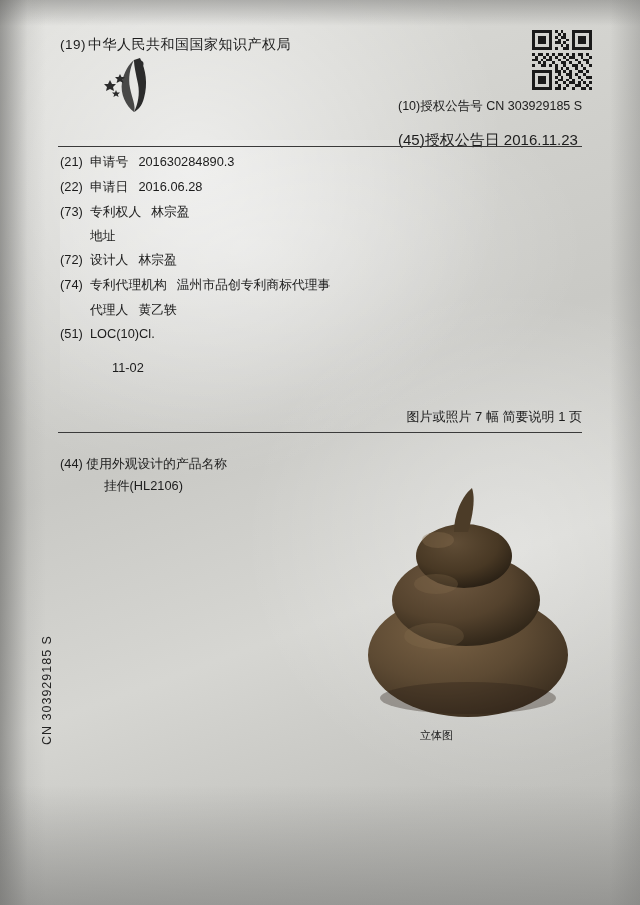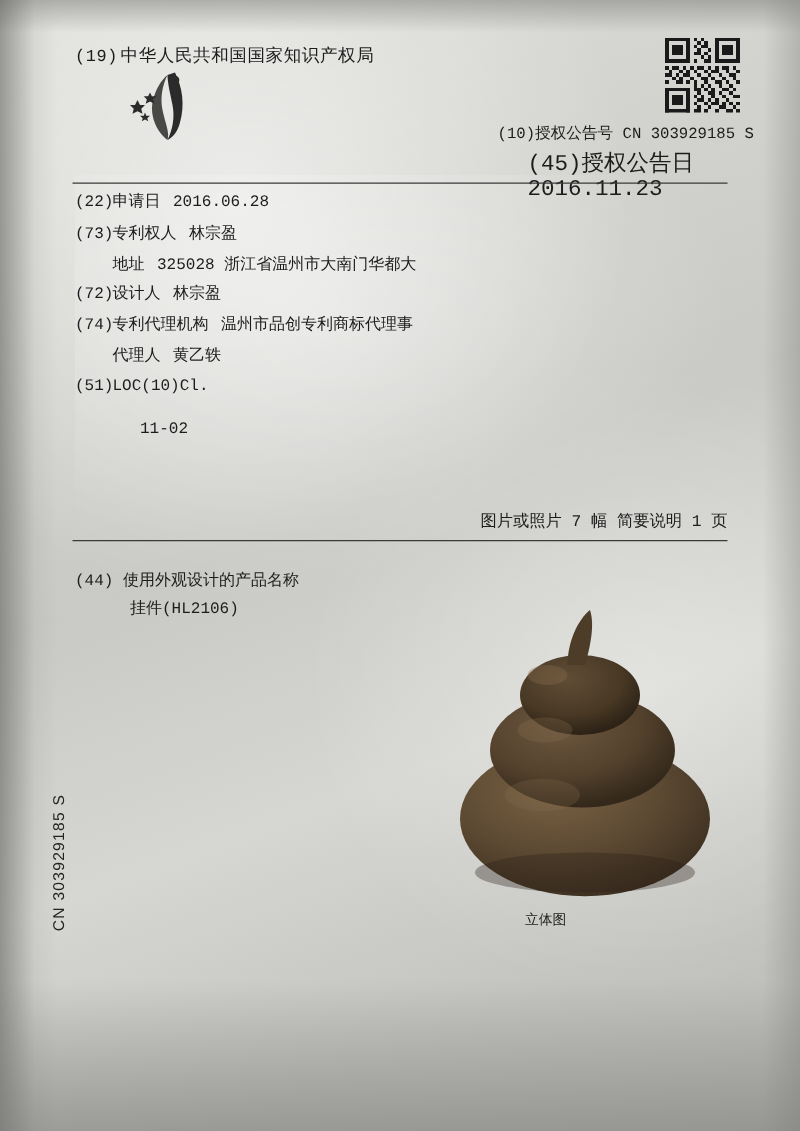--- a/index.html
+++ b/index.html
@@ -43,21 +43,21 @@
     position: absolute; right: 0; top: 0; width: 30px; height: 905px;
     background: linear-gradient(270deg, rgba(130,130,128,0.40), rgba(255,255,255,0));
     pointer-events: none;
   }
   .glare {
     position: absolute; left: 60px; top: 140px; width: 520px; height: 300px;
     background: radial-gradient(ellipse at 35% 35%, rgba(255,255,255,0.35), rgba(255,255,255,0) 72%);
     pointer-events: none;
   }
 
-  .doc-text { color: #1c1c1c; font-family: Liberation Mono, monospace; }
+  .doc-text { color: #1c1c1c; }
 
   
   .hdr-19 {
     position: absolute; left: 60px; top: 36px;
     font-size: 13.5px; letter-spacing: 0.5px;
   }
   .hdr-19 .num { font-size: 13.5px; }
   .hdr-19 .office { font-size: 14px; margin-left: 2px; }
 
   .emblem {
@@ -71,21 +71,21 @@
 
   .qr {
     position: absolute; right: 48px; top: 30px;
     width: 60px; height: 60px;
   }
 
   .pub-no {
     position: absolute; left: 398px; top: 98px; font-size: 12.5px;
   }
   .pub-date {
-    position: absolute; left: 398px; top: 118px; font-size: 18px; margin-left: 24px;
+    position: absolute; left: 398px; top: 131px; font-size: 15px;
   }
 
   .rule {
     position: absolute; left: 58px; width: 524px; height: 1px;
     background: #3a3a3a;
   }
   .rule.r1 { top: 146px; }
   .rule.r2 { top: 432px; }
 
   
@@ -290,36 +290,40 @@
   </div>
   <div class="pub-date doc-text">
     <span>(45)授权公告日</span>
     <span>2016.11.23</span>
   </div>
 
   <div class="rule r1"></div>
 
   <div class="fields doc-text">
 
+    <div class="frow">
+      <span class="fcode">(21)</span>
+      <span class="flabel">申请号</span>
+      <span class="fvalue">201630284890.3</span>
+    </div>
 
     <div class="frow">
       <span class="fcode">(22)</span>
       <span class="flabel">申请日</span>
       <span class="fvalue">2016.06.28</span>
     </div>
 
     <div class="frow">
       <span class="fcode">(73)</span>
       <span class="flabel">专利权人</span>
       <span class="fvalue">林宗盈</span>
     </div>
 
     <div class="sub">
       <span class="flabel">地址</span>
-      <span class="fvalue">325028  浙江省温州市大南门华都大</span>
     </div>
 
     <div class="frow">
       <span class="fcode">(72)</span>
       <span class="flabel">设计人</span>
       <span class="fvalue">林宗盈</span>
     </div>
 
     <div class="frow">
       <span class="fcode">(74)</span>

